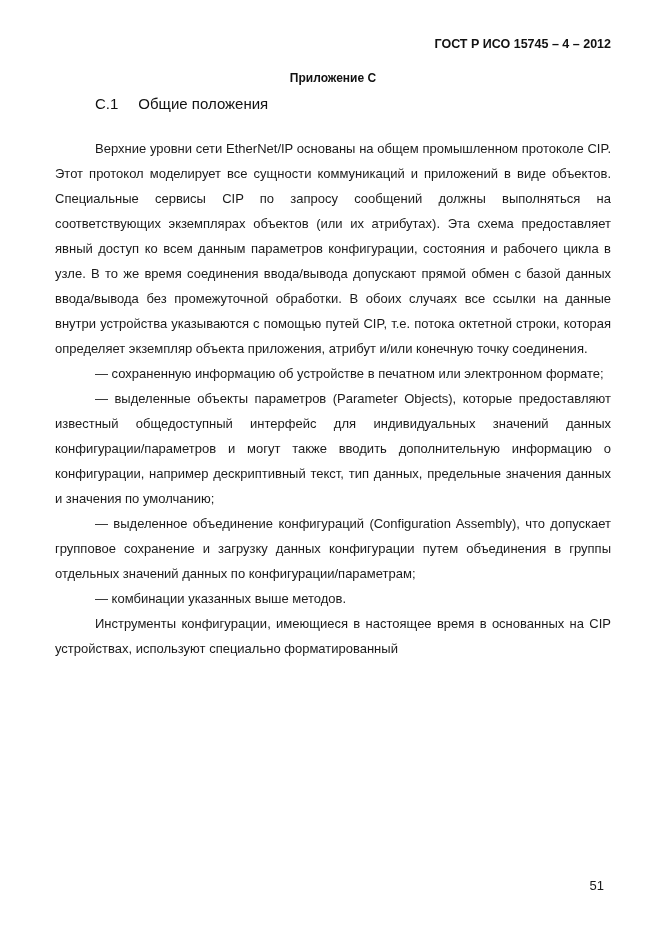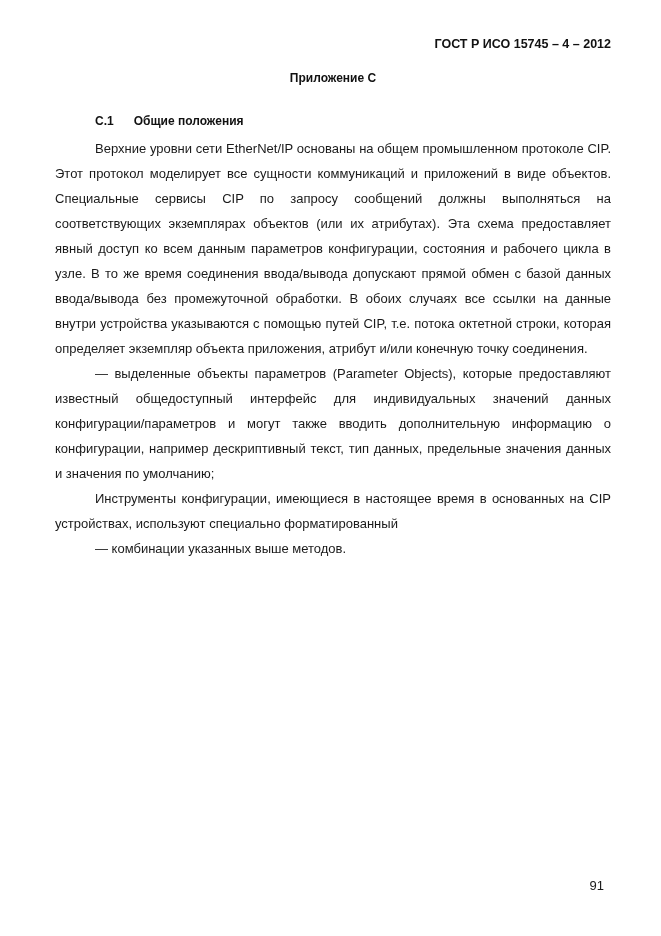--- a/index.html
+++ b/index.html
@@ -26,28 +26,27 @@
     line-height: 16px;
     margin-bottom: 14px;
   }
   .center-head {
     text-align: center;
     font-weight: bold;
     font-size: 12px;
     line-height: 25px;
   }
   .section-heading {
-    font-weight: bold;
-    font-size: 12px;
+    font-weight: normal;
+    font-size: 15px;
     line-height: 25px;
-    margin-top: 18px;
     padding-left: 40px;
   }
   .section-num { margin-right: 20px; }
-  .body-text { margin-top: 2px; }
+  .body-text { margin-top: 20px; }
   .body-text p {
     font-size: 13px;
     line-height: 25px;
     text-align: justify;
     text-indent: 40px;
     color: #1a1a1a;
   }
   .page-number {
     position: absolute;
     right: 57px;
@@ -69,20 +68,22 @@
   <div class="center-head">Приложение С</div>
 
 
 
   <div class="section-heading">
     <span class="section-num">С.1</span><span>Общие положения</span>
   </div>
 
   <div class="body-text">
     <p>Верхние уровни сети EtherNet/IP основаны на общем промышленном протоколе CIP. Этот протокол моделирует все сущности коммуникаций и приложений в виде объектов. Специальные сервисы CIP по запросу сообщений должны выполняться на соответствующих экземплярах объектов (или их атрибутах). Эта схема предоставляет явный доступ ко всем данным параметров конфигурации, состояния и рабочего цикла в узле. В то же время соединения ввода/вывода допускают прямой обмен с базой данных ввода/вывода без промежуточной обработки. В обоих случаях все ссылки на данные внутри устройства указываются с помощью путей CIP, т.е. потока октетной строки, которая определяет экземпляр объекта приложения, атрибут и/или конечную точку соединения.</p>
+    <p>— сохраненную информацию об устройстве в печатном или электронном формате;</p>
     <p>— выделенные объекты параметров (Parameter Objects), которые предоставляют известный общедоступный интерфейс для индивидуальных значений данных конфигурации/параметров и могут также вводить дополнительную информацию о конфигурации, например дескриптивный текст, тип данных, предельные значения данных и значения по умолчанию;</p>
+    <p>— выделенное объединение конфигураций (Configuration Assembly), что допускает групповое сохранение и загрузку данных конфигурации путем объединения в группы отдельных значений данных по конфигурации/параметрам;</p>
+    <p>— комбинации указанных выше методов.</p>
     <p>Инструменты конфигурации, имеющиеся в настоящее время в основанных на CIP устройствах, используют специально форматированный</p>
-    <p>— комбинации указанных выше методов.</p>
   </div>
 
-  <div class="page-number">91</div>
+  <div class="page-number">51</div>
 
 </div>
 
 </body></html>

